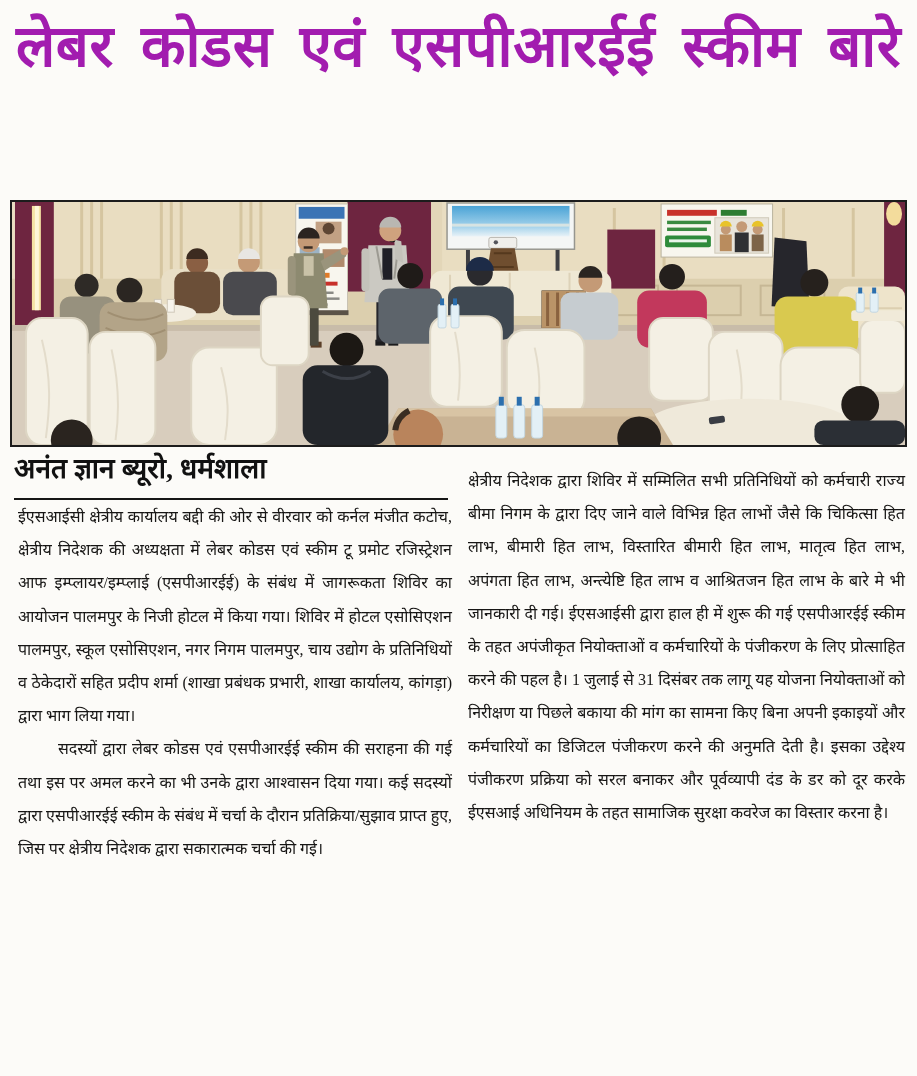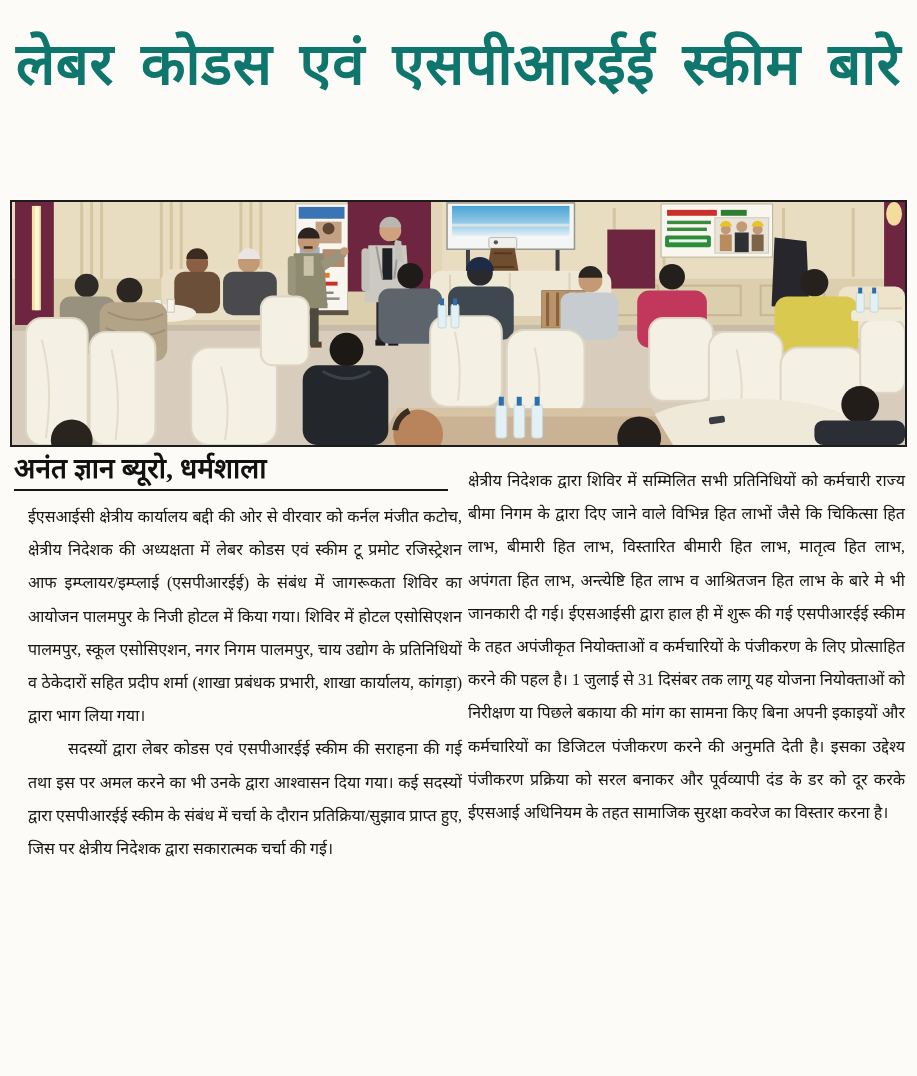--- a/index.html
+++ b/index.html
@@ -8,50 +8,50 @@
     position:relative;
     width:917px;height:1076px;
     margin:0 auto;
     background:#fcfbf8;
     overflow:hidden;
     font-family:"Liberation Serif","DejaVu Serif",serif;
     color:#151413;
   }
   
   .headline{
-    position:absolute;top:22px;left:16px;width:885px;
-    font-weight:700;color:#0f766e;
+    position:absolute;top:4px;left:16px;width:885px;
+    font-weight:700;color:#a21caf;
   }
   .headline-line{
     font-size:58px;line-height:86px;
     text-align:justify;text-align-last:justify;
     white-space:nowrap;
     letter-spacing:0.5px;
   }
   
   .photo-frame{
     position:absolute;top:200px;left:10px;width:897px;height:247px;
     margin:0;border:2px solid #1c1c1c;box-sizing:border-box;
     background:#d8cdbd;
   }
   .photo-frame svg{display:block;width:100%;height:100%;}
   
   .byline{
     position:absolute;top:452px;left:14px;width:434px;
     font-size:28px;font-weight:700;line-height:34px;color:#111;
-    padding-bottom:3px;border-bottom:2.5px solid #161616;
+    padding-bottom:12px;border-bottom:2.5px solid #161616;
   }
   
   .col{
     position:absolute;
     font-size:16px;line-height:33.2px;
     text-align:justify;color:#171615;
   }
   .col p{margin:0;}
-  .col-left{top:500px;left:28px;width:434px;}
+  .col-left{top:500px;left:18px;width:434px;}
   .col-right{top:464px;left:468px;width:437px;}
   .indent{text-indent:40px;}
 </style>
 </head>
 <body>
 
 <div class="page">
 
   <h1 class="headline" style="margin:0;">
     <div class="headline-line">लेबर कोडस एवं एसपीआरईई स्कीम बारे</div>

